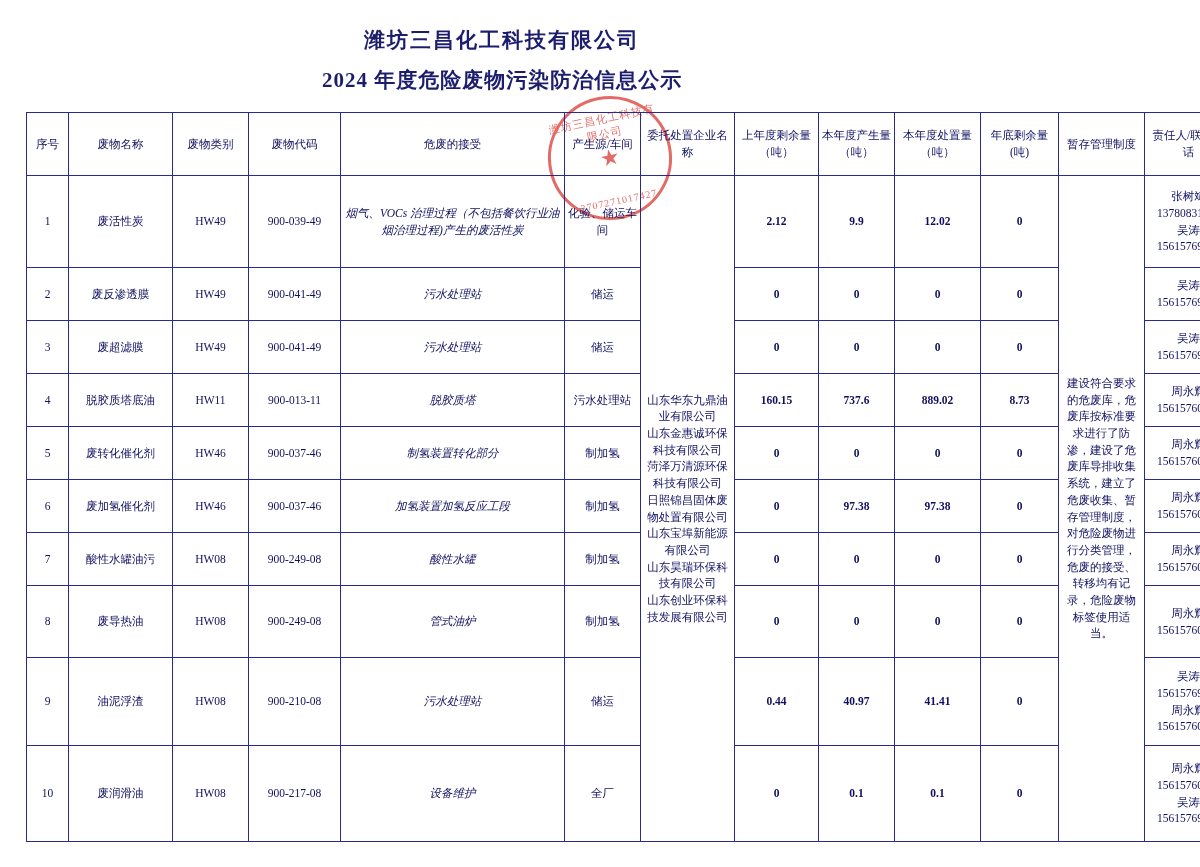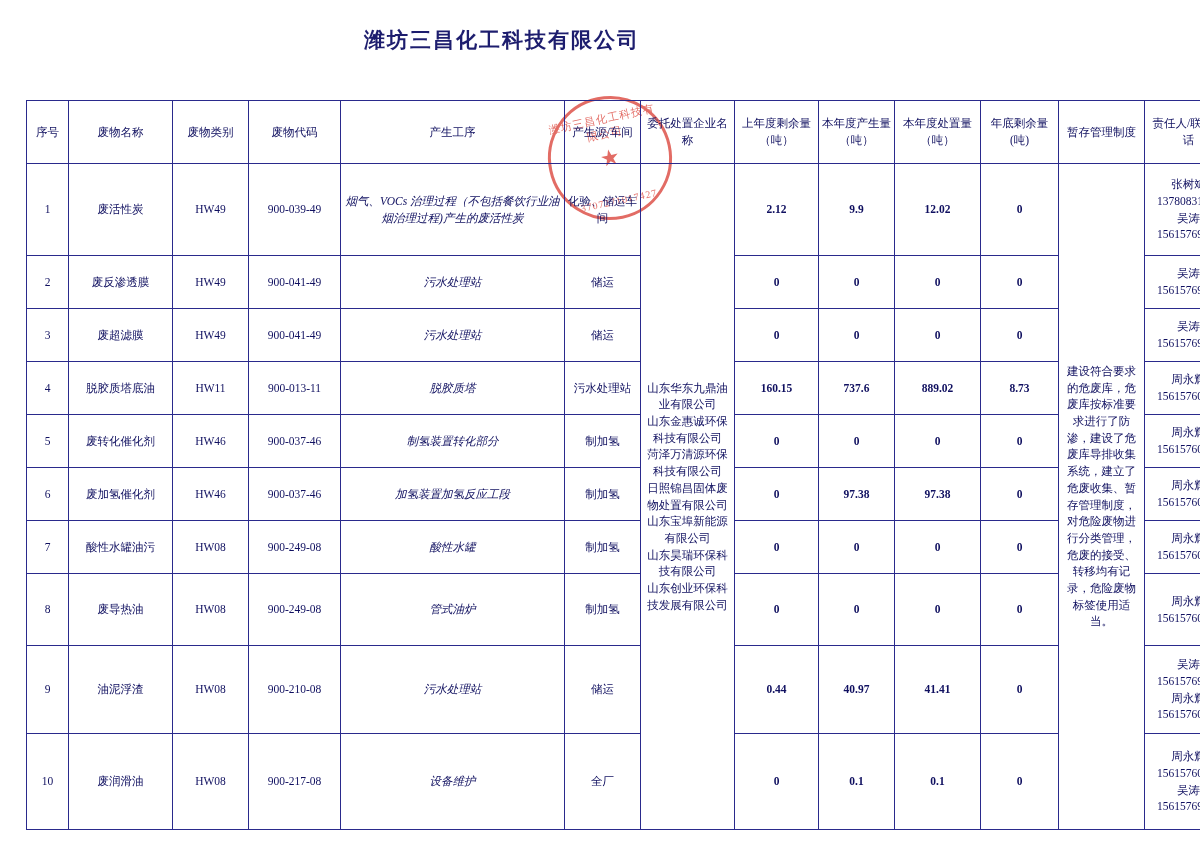--- a/index.html
+++ b/index.html
@@ -37,21 +37,21 @@
     font-size: 21px;
     letter-spacing: 1px;
     font-weight: 600;
     color: #1d1d6e;
     margin-top: 12px;
     font-family: "Liberation Serif", "DejaVu Serif", serif;
   }
   .table-wrap {
     position: absolute;
     left: 18px;
-    top: 100px;
+    top: 112px;
     width: 1164px;
     padding-left: 8px;
   }
   table.main {
     border-collapse: collapse;
     width: 1164px;
     table-layout: fixed;
   }
   table.main th, table.main td {
     border: 1px solid #2a2a8c;
@@ -154,20 +154,21 @@
     letter-spacing: 1px;
   }
 </style>
 </head>
 <body>
 
 <div class="page">
 
   <div class="title-block">
     <div class="title-line1">潍坊三昌化工科技有限公司</div>
+    <div class="title-line2">2024 年度危险废物污染防治信息公示</div>
   </div>
 
   <div class="seal">
     <div class="seal-top">潍坊三昌化工科技有限公司</div>
     <div class="inner-star">★</div>
     <div class="seal-bottom">3707271017427</div>
   </div>
 
   <div class="table-wrap">
     <table class="main">
@@ -185,21 +186,21 @@
           <col class="c-left">
           <col class="c-meas">
           <col class="c-resp">
       </colgroup>
       <thead>
         <tr>
           <th class="hdr-two-line">序号</th>
           <th>废物名称</th>
           <th>废物类别</th>
           <th>废物代码</th>
-          <th>产生工序</th>
+          <th>危废的接受</th>
           <th>产生源/车间</th>
           <th>委托处置企业名称</th>
           <th>上年度剩余量（吨）</th>
           <th>本年度产生量（吨）</th>
           <th>本年度处置量（吨）</th>
           <th>年底剩余量(吨)</th>
           <th>暂存管理制度</th>
           <th>责任人/联系电话</th>
         </tr>
       </thead>

